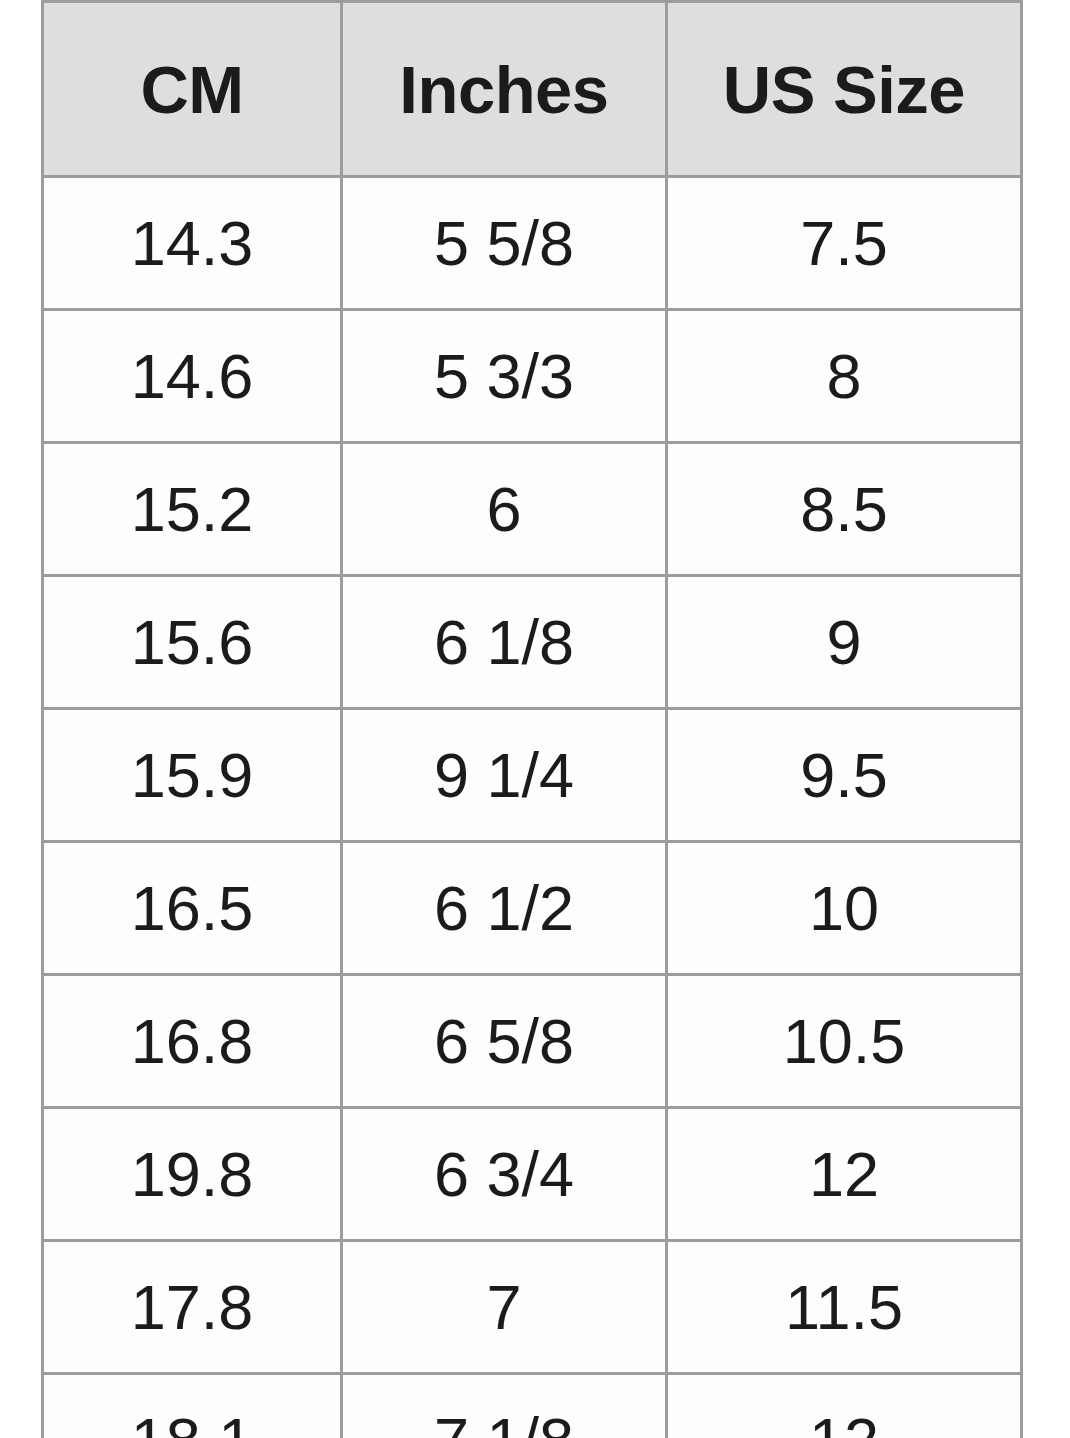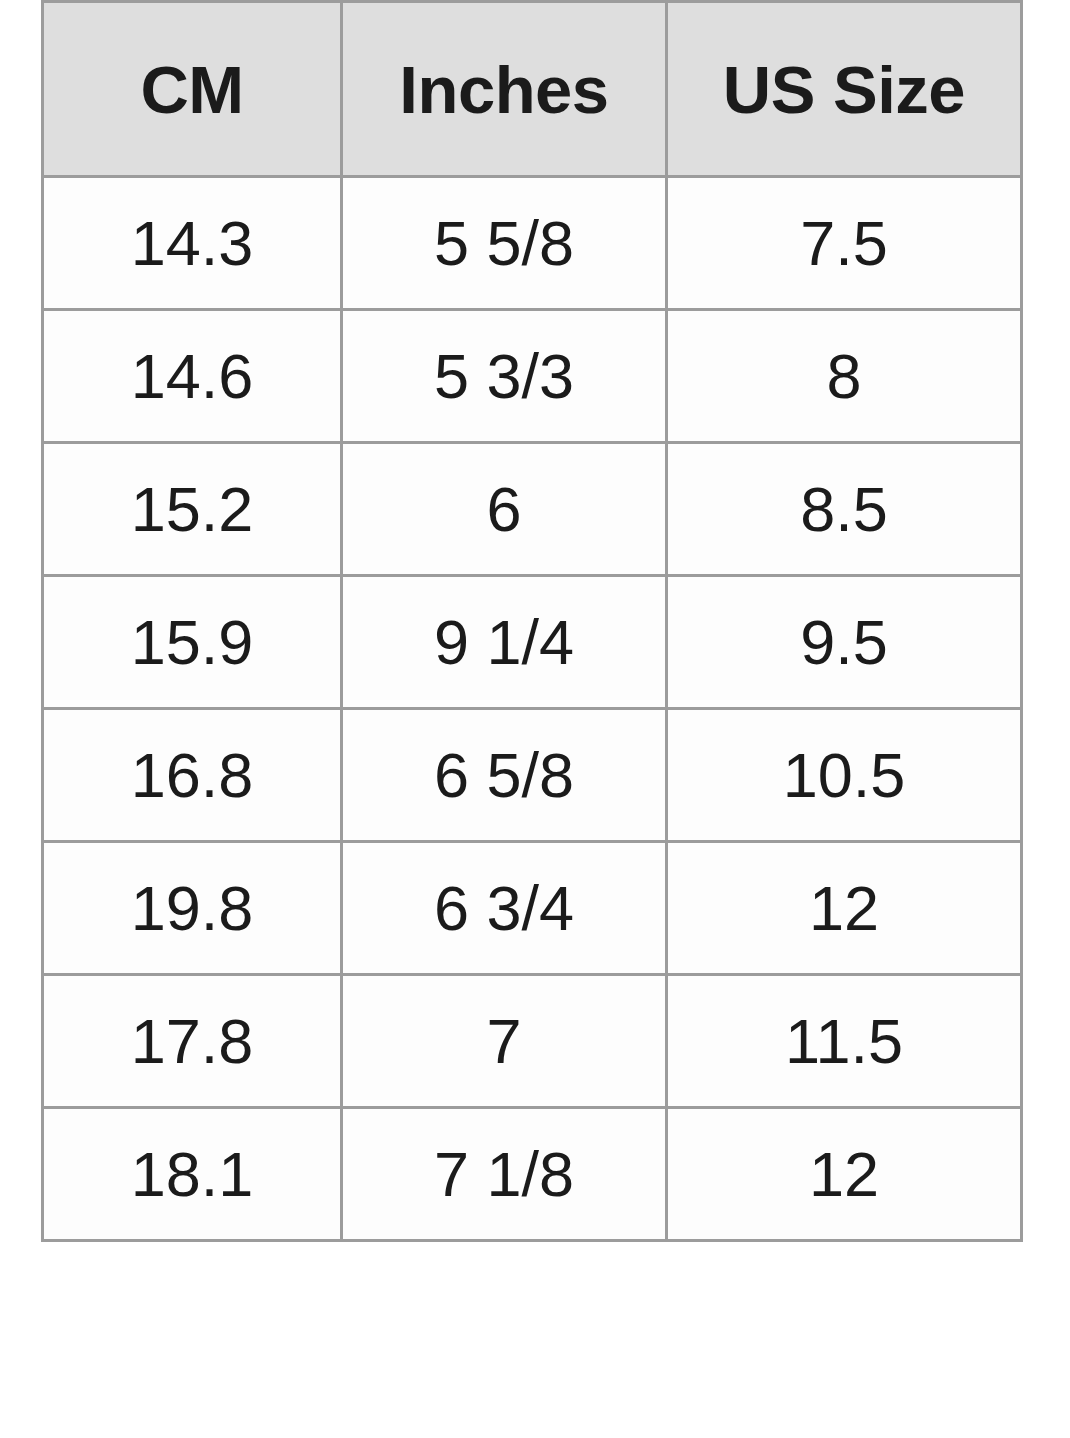--- a/index.html
+++ b/index.html
@@ -108,23 +108,33 @@
           <td>14.6</td>
           <td>5 3/3</td>
           <td>8</td>
         </tr>
         <tr>
           <td>15.2</td>
           <td>6</td>
           <td>8.5</td>
         </tr>
         <tr>
+          <td>15.6</td>
+          <td>6 1/8</td>
+          <td>9</td>
+        </tr>
+        <tr>
           <td>15.9</td>
           <td>9 1/4</td>
           <td>9.5</td>
+        </tr>
+        <tr>
+          <td>16.5</td>
+          <td>6 1/2</td>
+          <td>10</td>
         </tr>
         <tr>
           <td>16.8</td>
           <td>6 5/8</td>
           <td>10.5</td>
         </tr>
         <tr>
           <td>19.8</td>
           <td>6 3/4</td>
           <td>12</td>

